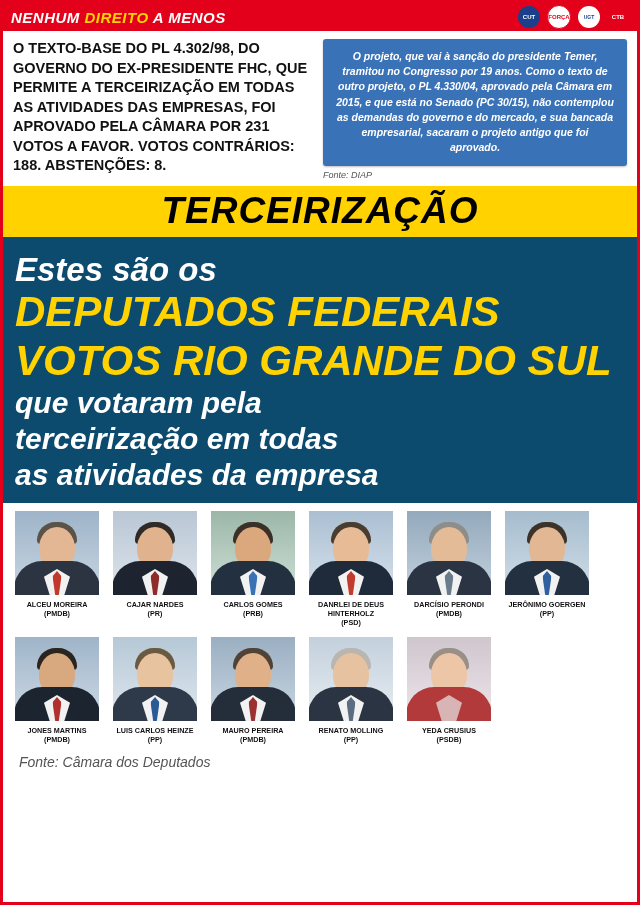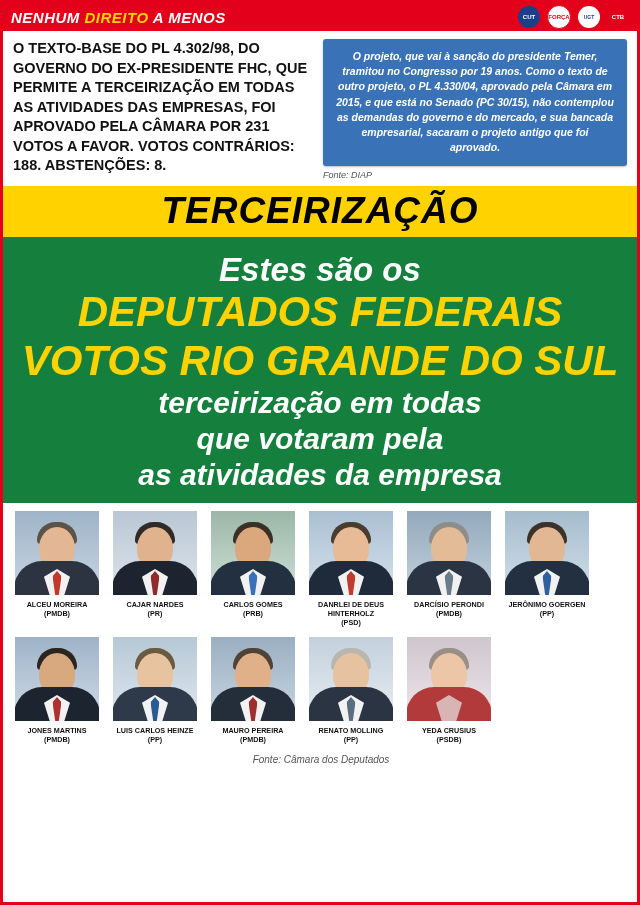--- a/index.html
+++ b/index.html
@@ -93,23 +93,23 @@
     font-size:37px;
     font-weight:bold;
     font-style:italic;
     color:#000000;
     letter-spacing:1px;
     line-height:1;
   }
 
   
   .red{
-    background:#15803d;
+    background:#0c4a6e;
     padding:14px 12px 10px 12px;
-    text-align:center;
+    text-align:left;
     color:#ffffff;
   }
   .red .l1{
     font-size:33px;font-weight:bold;font-style:italic;line-height:1.15;
   }
   .red .l2{
     font-size:42px;font-weight:bold;font-style:italic;line-height:1.15;
     color:#ffd200;
   }
   .red .l4{
@@ -158,22 +158,22 @@
     font-size:7.2px;
     font-weight:bold;
     color:#111;
     line-height:1.25;
     margin-top:3px;
     text-transform:uppercase;
   }
   .grid2{padding-top:8px;}
 
   .footer-source{
-    text-align:center;
-    font-size:10px;font-style:italic;color:#555;
+    text-align:left;
+    font-size:14px;font-style:italic;color:#555;
     padding:10px 14px 0 16px;
   }
 </style>
 </head>
 <body>
 
 <div class="page">
 
   <div class="header">
     <div class="header-title">
@@ -198,22 +198,22 @@
   </div>
 
   <div class="band">
     <div class="band-title">TERCEIRIZAÇÃO</div>
   </div>
 
   <div class="red">
     <div class="l1">Estes são os</div>
     <div class="l2">DEPUTADOS FEDERAIS</div>
     <div class="l2">VOTOS RIO GRANDE DO SUL</div>
+    <div class="l4">que votaram pela</div>
     <div class="l4">terceirização em todas</div>
-    <div class="l4">que votaram pela</div>
     <div class="l4">as atividades da empresa</div>
   </div>
 
   <div class="grid">
 
     <div class="card">
       <div class="photo">
         <div class="bg" style="background:linear-gradient(#9fb4c9,#c9d6e2)"></div>
         <div class="hair" style="background:#5b5348"></div>
         <div class="head" style="background:#e3b793"></div>

